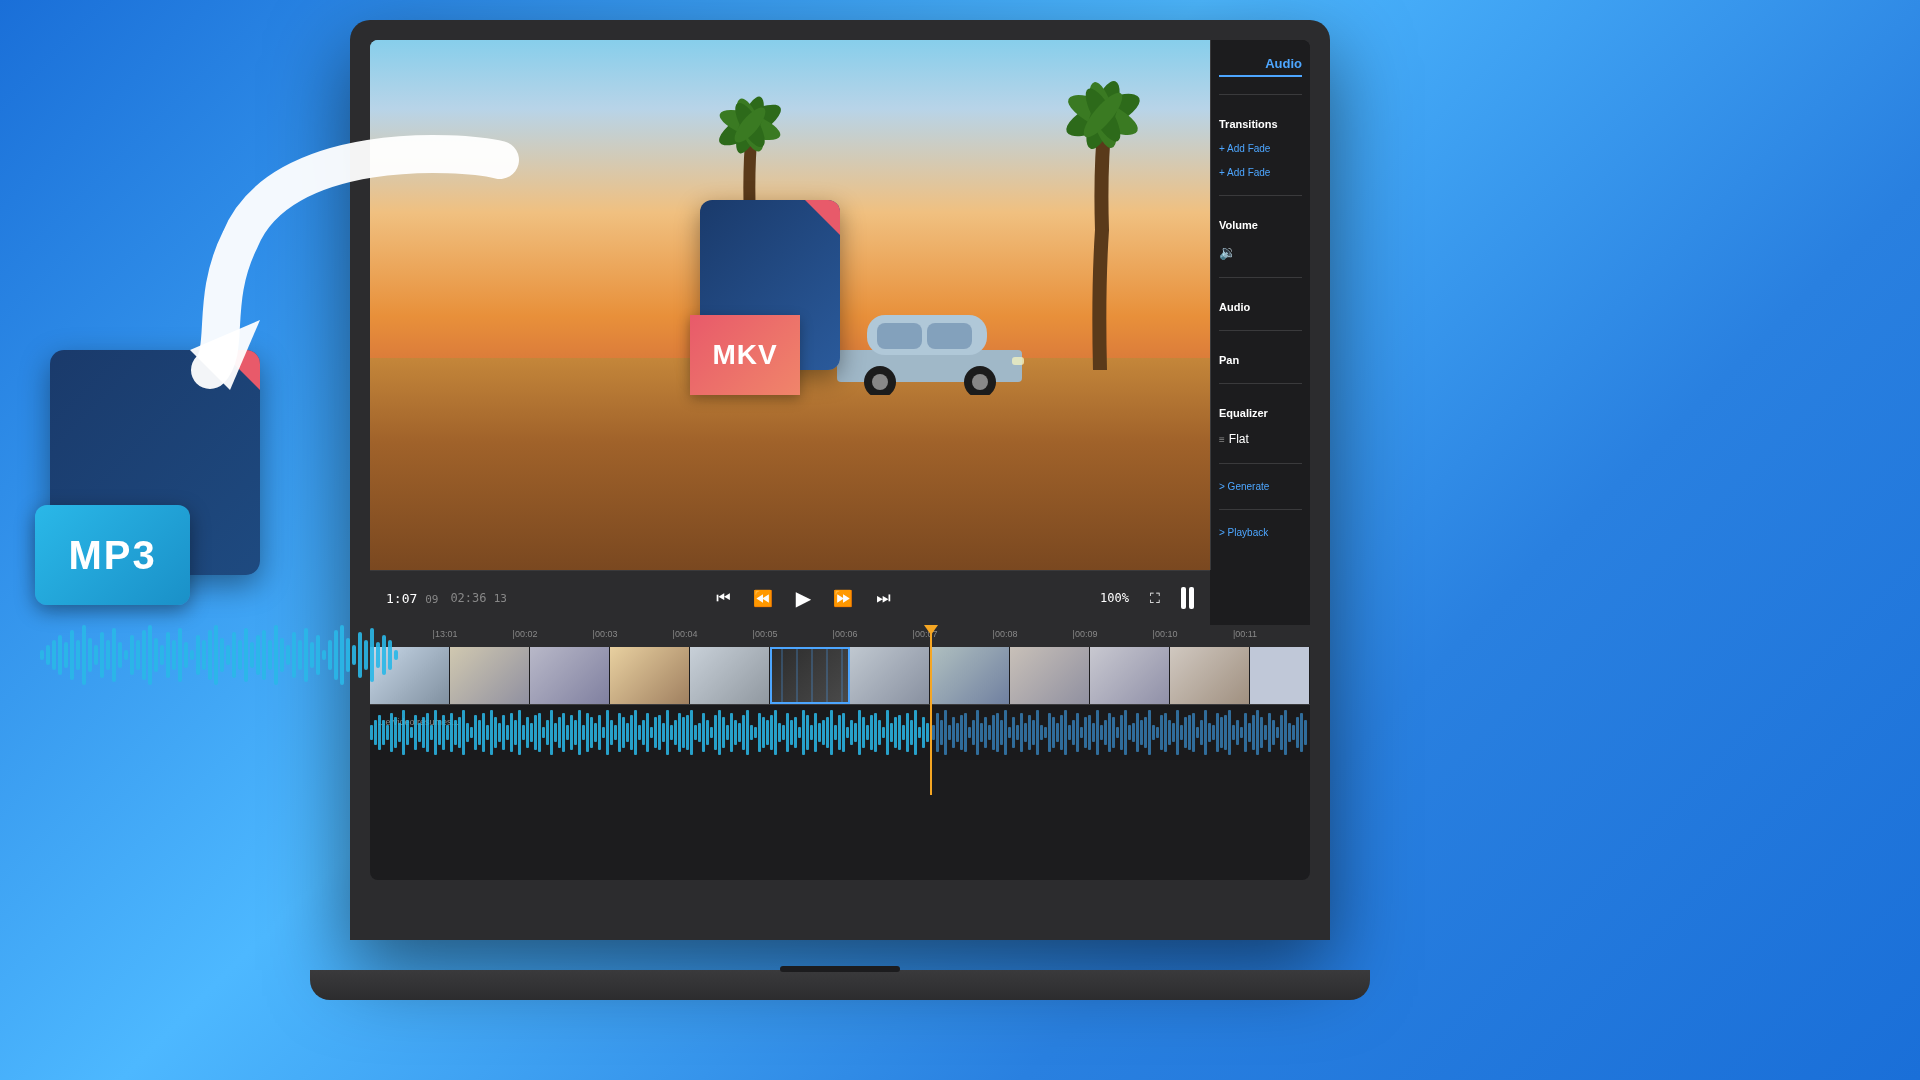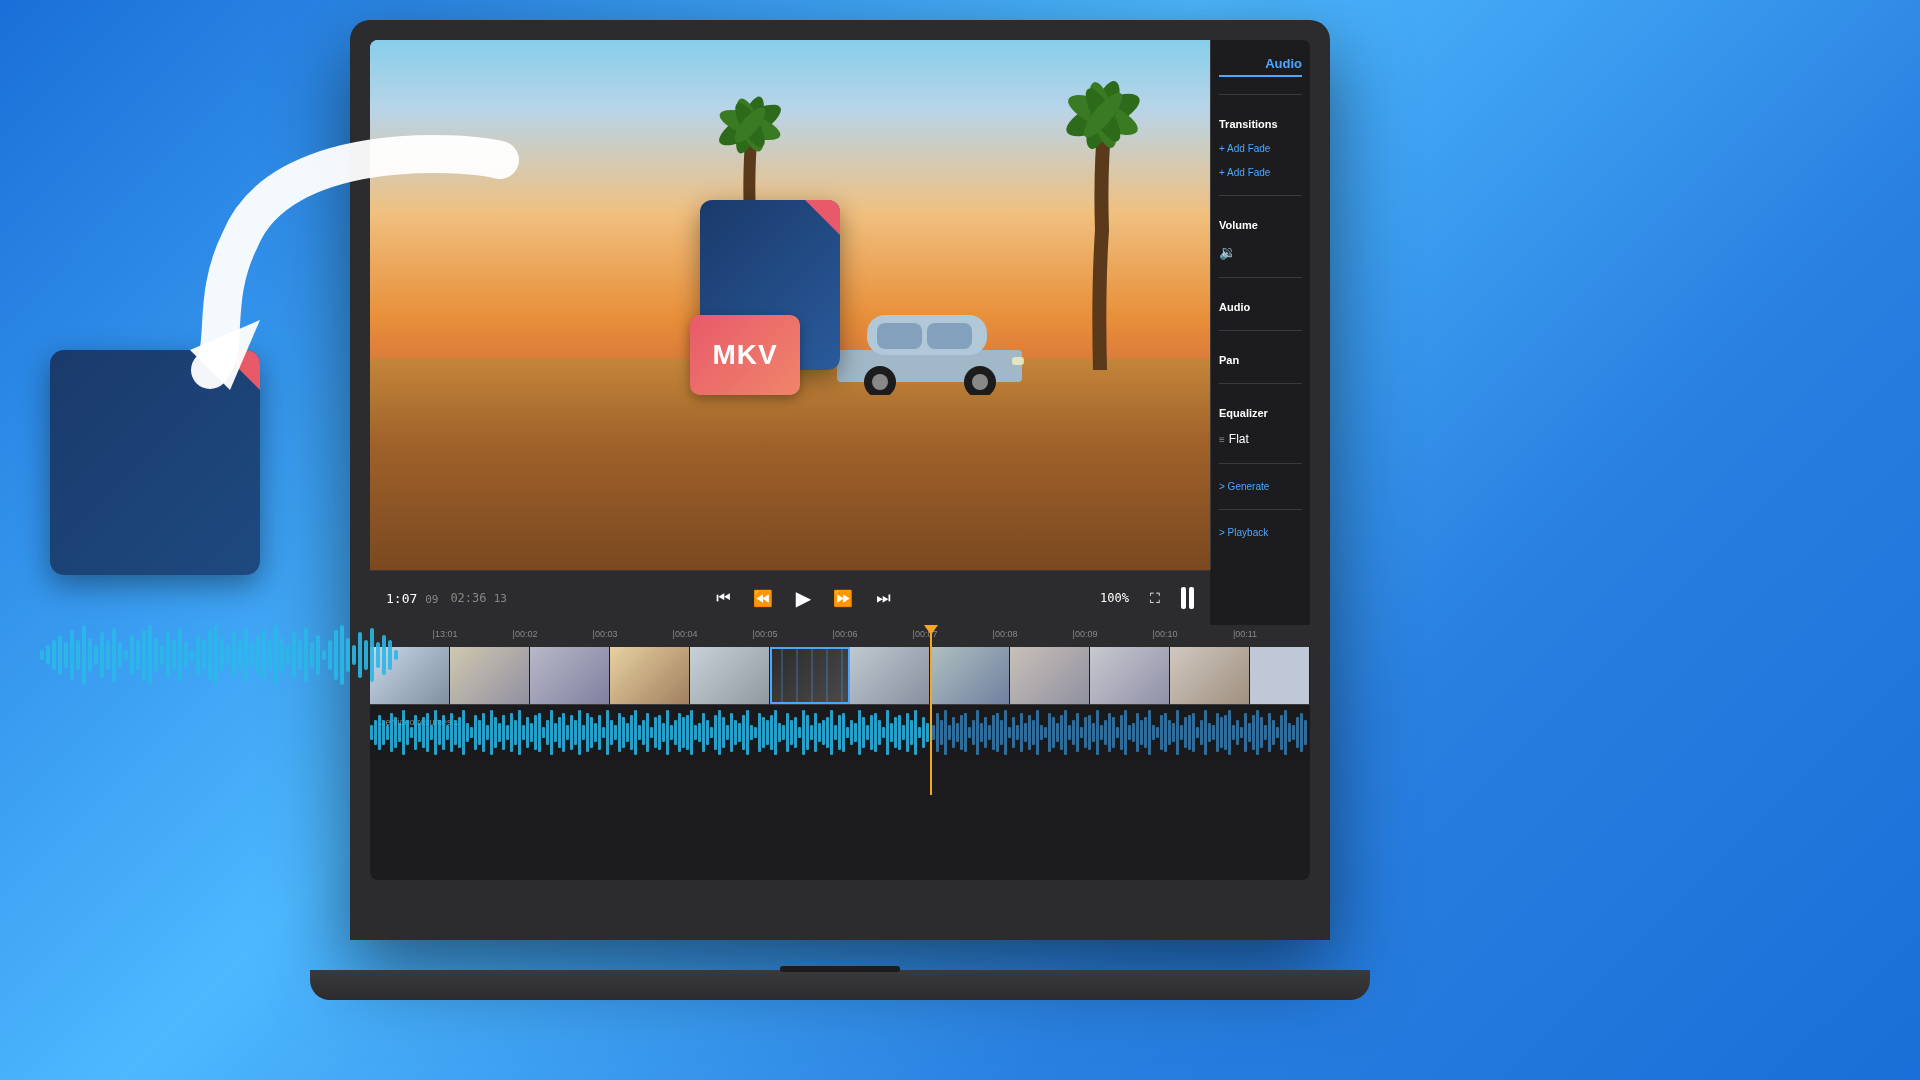--- a/index.html
+++ b/index.html
@@ -155,21 +155,21 @@
       clip-path: polygon(100% 0, 0 0, 100% 100%);
     }
 
     .mkv-badge {
       position: absolute;
       bottom: -10px;
       left: -10px;
       width: 110px;
       height: 80px;
       background: linear-gradient(135deg, #e85a6a 0%, #f0856a 100%);
-      border-radius: 10px;
+      border-radius: 0;
       display: flex;
       align-items: center;
       justify-content: center;
       box-shadow: 0 4px 12px rgba(0,0,0,0.3);
     }
 
     .mkv-text {
       color: white;
       font-size: 28px;
       font-weight: 900;
@@ -474,20 +474,23 @@
   </style>
 </head>
 <body>
 
 <div class="bg-gradient"></div>
 
 <div class="mp3-icon-wrapper">
   <div class="mp3-file-container">
     <div class="mp3-file-bg">
       <div class="mp3-file-corner"></div>
+    </div>
+    <div class="mp3-badge">
+      <span class="mp3-text">MP3</span>
     </div>
   </div>
 
   <div class="waveform-decoration">
     <svg width="360" height="70" viewBox="0 0 360 70">
 
       <g fill="#2ab8e8" opacity="0.9">
         <rect x="0" y="30" width="4" height="10" rx="2"></rect>
         <rect x="6" y="25" width="4" height="20" rx="2"></rect>
         <rect x="12" y="20" width="4" height="30" rx="2"></rect>

